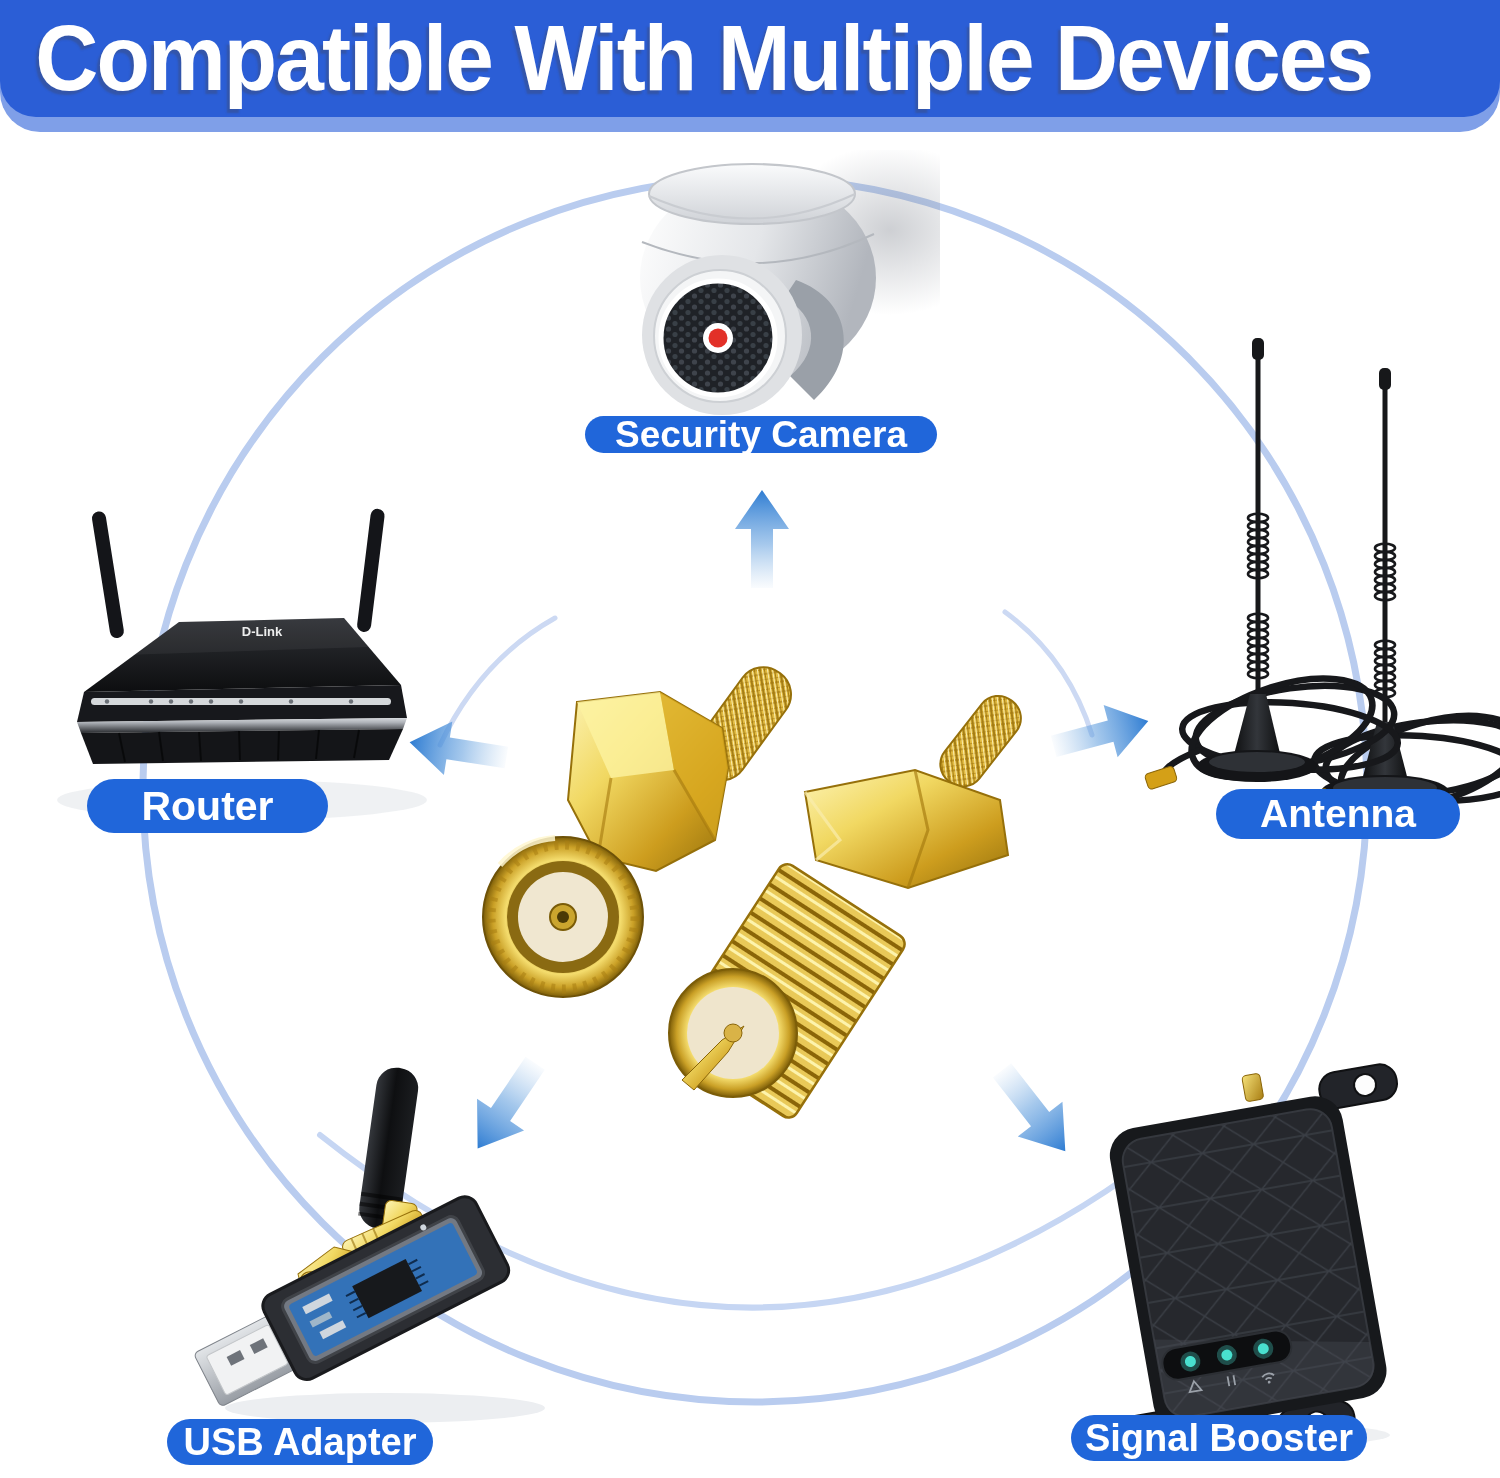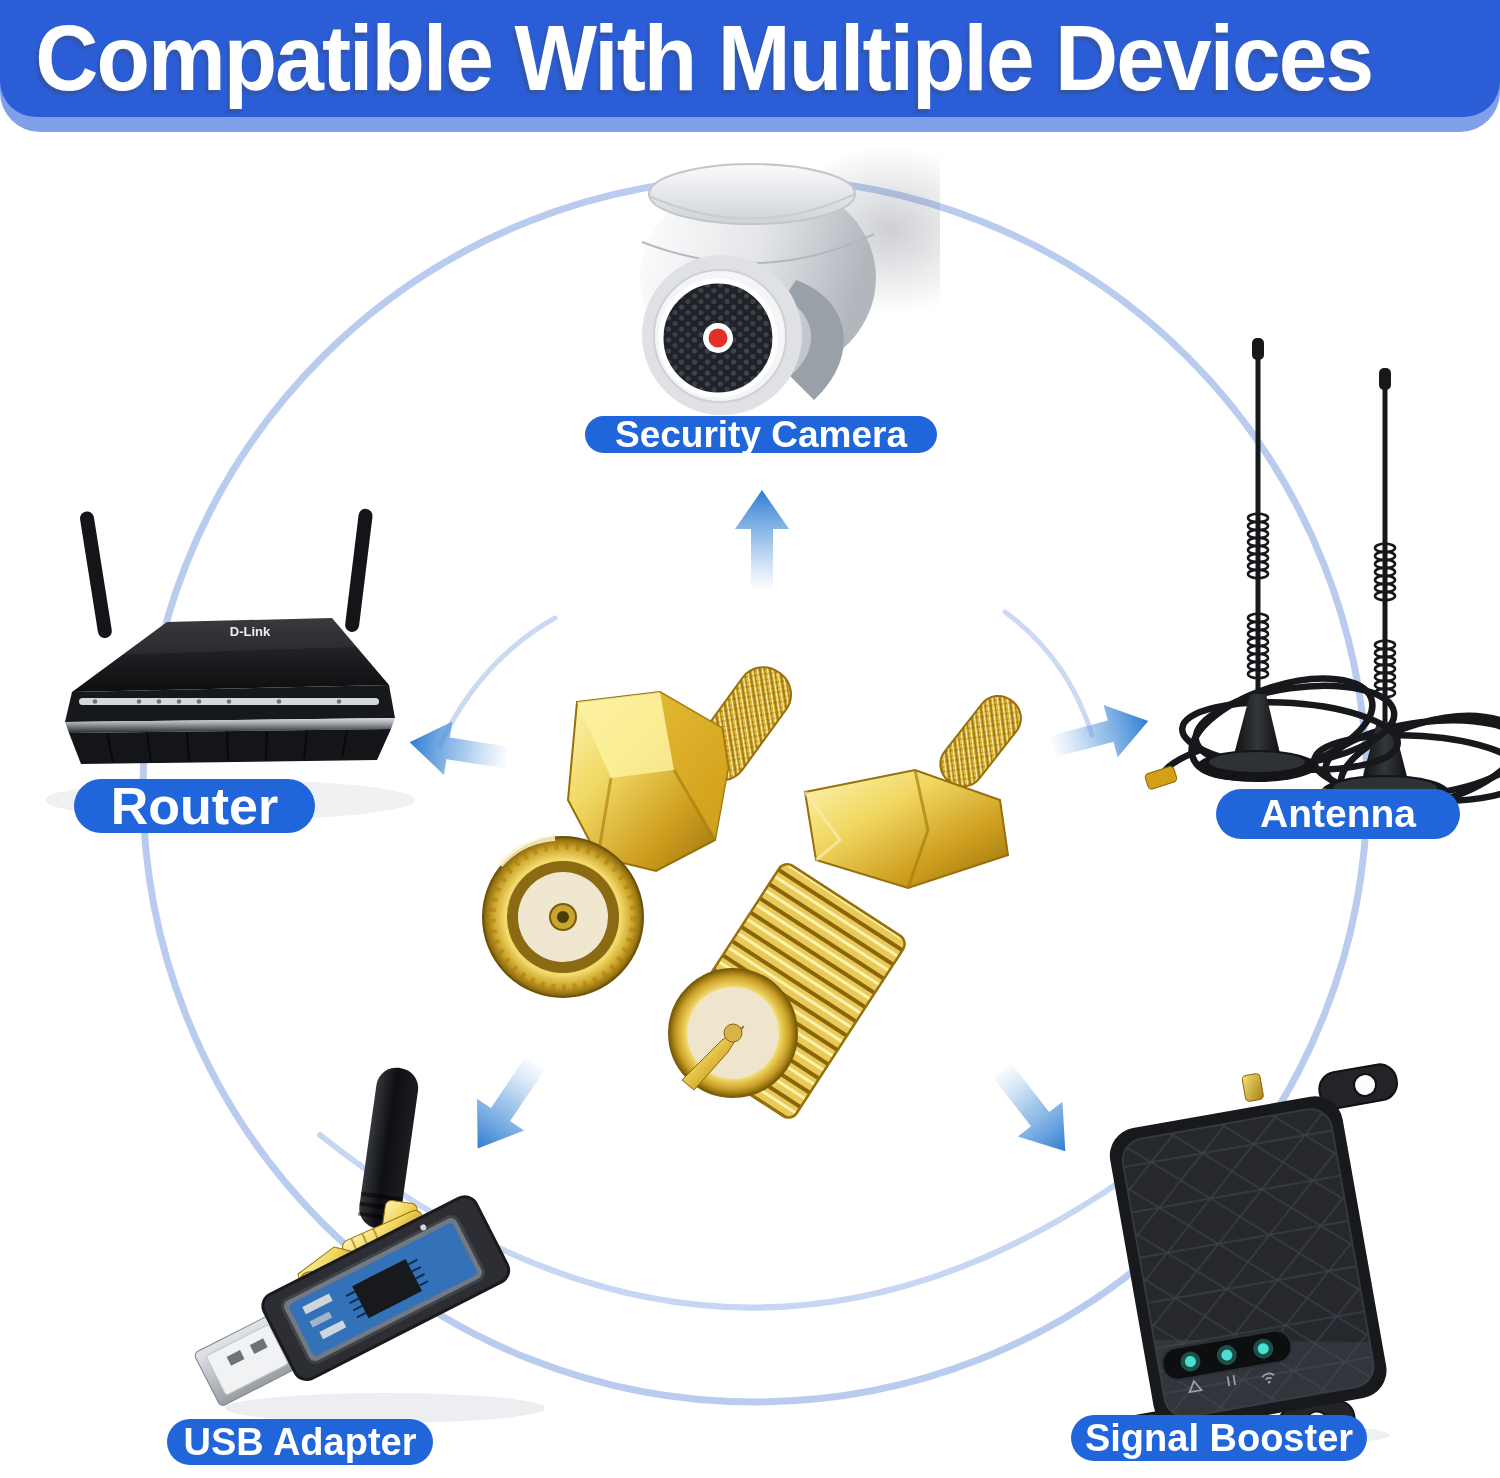--- a/index.html
+++ b/index.html
@@ -21,33 +21,33 @@
     margin:0;font-size:92px;font-weight:bold;color:#ffffff;
     letter-spacing:-2px;white-space:nowrap;transform:scaleX(.95);
     text-shadow:-3px 4px 2px rgba(62,74,110,.42);
   }
   
   .decor{position:absolute;left:0;top:0;z-index:1;}
   
   .fig{position:absolute;z-index:2;}
   .fig svg{display:block;}
   .fig-camera{left:600px;top:150px;}
-  .fig-router{left:0;top:470px;padding-left:17px;}
+  .fig-router{left:12px;top:470px;padding-left:17px;}
   .fig-antenna{left:1130px;top:330px;}
   .fig-usb{left:150px;top:1040px;}
   .fig-booster{left:1020px;top:1050px;}
   .fig-connectors{left:460px;top:650px;z-index:3;}
   
   .pill{
     position:absolute;z-index:4;background:#2066da;border-radius:999px;
     display:flex;align-items:center;justify-content:center;
     color:#fff;font-weight:bold;
   }
   .pill-camera {left:585px; top:416px; width:352px;height:37px;font-size:37px;}
-  .pill-router {left:74px;  top:779px; width:241px;height:54px;font-size:52px;}
+  .pill-router {left:87px;  top:779px; width:241px;height:54px;font-size:41px;}
   .pill-antenna{left:1216px;top:789px; width:244px;height:50px;font-size:39px;text-align:right;}
   .pill-usb    {left:167px; top:1419px;width:266px;height:46px;font-size:38px;}
   .pill-booster{left:1071px;top:1415px;width:296px;height:46px;font-size:38px;}
 </style>
 </head>
 <body>
 
 <div class="stage">
 
   <svg class="decor" width="1500" height="1478" viewBox="0 0 1500 1478">

